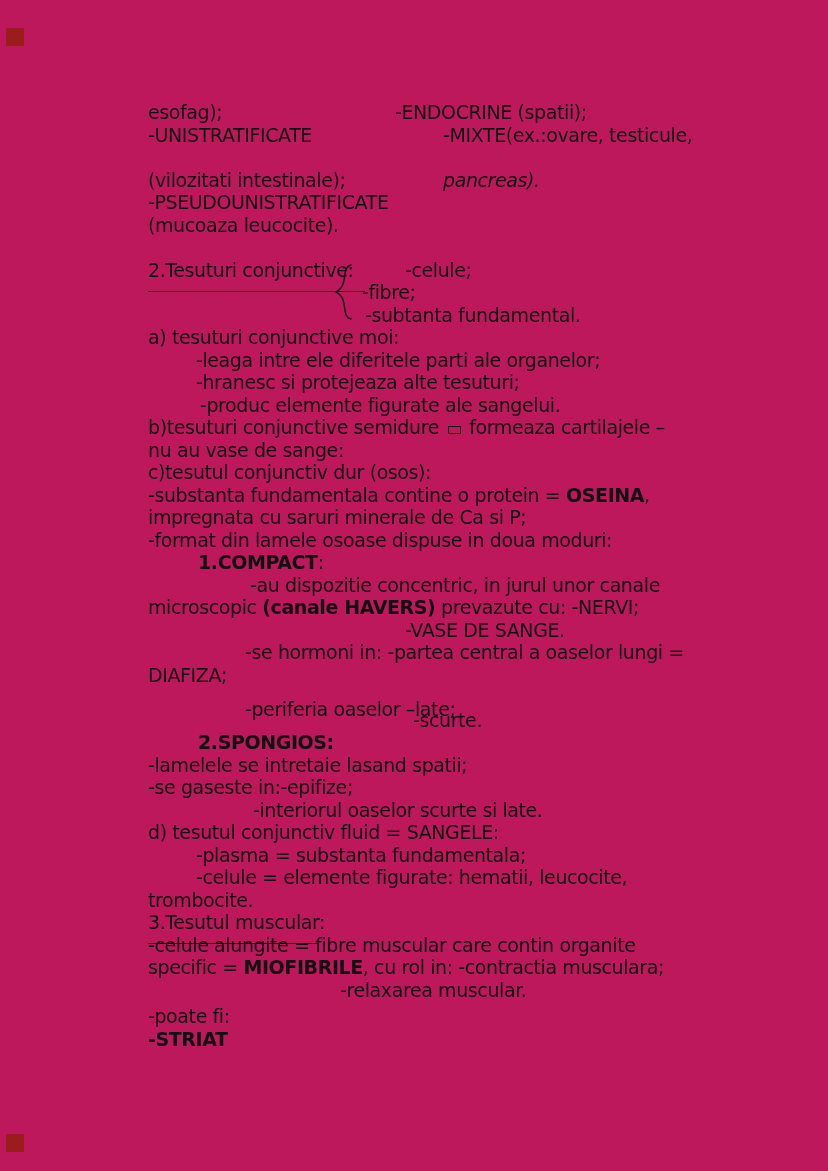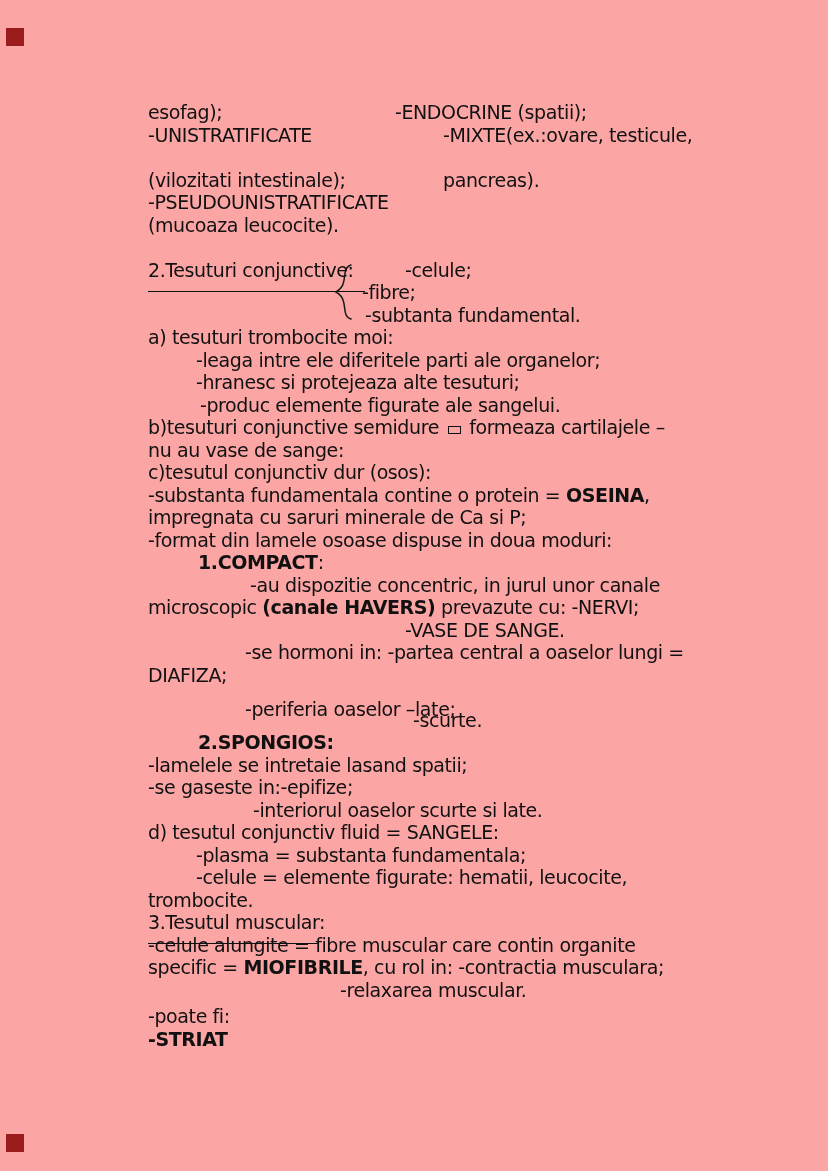--- a/index.html
+++ b/index.html
@@ -4,21 +4,21 @@
 <style>
   html,body{margin:0;padding:0;}
   body{
     width:828px;height:1171px;
     background:#ffffff;
     font-family:"DejaVu Sans","Liberation Sans",sans-serif;
     position:relative;
     overflow:hidden;
   }
   #page{
-    position:absolute;left:0;top:0;width:828px;height:1171px;background:#fca5a5;
+    position:absolute;left:0;top:0;width:828px;height:1171px;background:#be185d;
   }
   .line{
     position:absolute;
     white-space:pre;
     font-size:19px;
     line-height:22px;
     letter-spacing:-0.4px;
     color:#111111;
   }
   .seg-b{font-weight:bold;}
@@ -46,28 +46,28 @@
   <span class="red-marker" id="marker-bottom" style="left: 6px; top: 1134px; width: 18px; height: 18px; background: rgb(155, 28, 28);"></span>
   <svg id="brace" viewBox="0 0 22 58" aria-hidden="true" style="left: 332px; top: 263px; width: 22px; height: 58px;">
     <path d="M19,2 C11.5,4 13.5,13 11.5,19.5 C10.3,24.5 7.5,27 4,29 C7.5,31 10.3,33.5 11.5,38.5 C13.5,45 11.5,54 19,56" fill="none" stroke="#1a1a1a" stroke-width="1.5" stroke-linecap="round"></path>
   </svg>
   <div id="text-layer">
       <div class="line" style="left: 148px; top: 101px; color: rgb(17, 17, 17);"><span>esofag);</span></div>
       <div class="line" style="left: 395px; top: 101px; color: rgb(17, 17, 17);"><span>-ENDOCRINE (spatii);</span></div>
       <div class="line" style="left: 148px; top: 124px; color: rgb(17, 17, 17);"><span>-UNISTRATIFICATE</span></div>
       <div class="line" style="left: 443px; top: 124px; color: rgb(17, 17, 17);"><span>-MIXTE(ex.:ovare, testicule,</span></div>
       <div class="line" style="left: 148px; top: 169px; color: rgb(17, 17, 17);"><span>(vilozitati intestinale);</span></div>
-      <div class="line" style="left: 443px; top: 169px; color: rgb(17, 17, 17);"><span>pancreas).</span></div>
+      <div class="line" style="left: 443px; top: 169px; color: rgb(17, 17, 17); font-style: italic;"><span>pancreas).</span></div>
       <div class="line" style="left: 148px; top: 191px; color: rgb(17, 17, 17);"><span>-PSEUDOUNISTRATIFICATE</span></div>
       <div class="line" style="left: 148px; top: 214px; color: rgb(17, 17, 17);"><span>(mucoaza leucocite).</span></div>
       <div class="line" style="left: 148px; top: 259px; color: rgb(17, 17, 17);"><span class="seg-u">2.Tesuturi conjunctive:  </span></div>
       <div class="line" style="left: 405px; top: 259px; color: rgb(17, 17, 17);"><span>-celule;</span></div>
       <div class="line" style="left: 362px; top: 281px; color: rgb(17, 17, 17);"><span>-fibre;</span></div>
       <div class="line" style="left: 365px; top: 304px; color: rgb(17, 17, 17);"><span>-subtanta fundamental.</span></div>
-      <div class="line" style="left: 148px; top: 326px; color: rgb(17, 17, 17);"><span>a) tesuturi trombocite moi:</span></div>
+      <div class="line" style="left: 148px; top: 326px; color: rgb(17, 17, 17);"><span>a) tesuturi conjunctive moi:</span></div>
       <div class="line" style="left: 196px; top: 349px; color: rgb(17, 17, 17);"><span>-leaga intre ele diferitele parti ale organelor;</span></div>
       <div class="line" style="left: 196px; top: 371px; color: rgb(17, 17, 17);"><span>-hranesc si protejeaza alte tesuturi;</span></div>
       <div class="line" style="left: 200px; top: 394px; color: rgb(17, 17, 17);"><span>-produc elemente figurate ale sangelui.</span></div>
       <div class="line" style="left: 148px; top: 416px; color: rgb(17, 17, 17);"><span>b)tesuturi conjunctive semidure </span><span class="rect-glyph" style="width: 11px; height: 6px;"></span><span> formeaza cartilajele –</span></div>
       <div class="line" style="left: 148px; top: 439px; color: rgb(17, 17, 17);"><span>nu au vase de sange:</span></div>
       <div class="line" style="left: 148px; top: 461px; color: rgb(17, 17, 17);"><span>c)tesutul conjunctiv dur (osos):</span></div>
       <div class="line" style="left: 148px; top: 484px; color: rgb(17, 17, 17);"><span>-substanta fundamentala contine o protein = </span><span class="seg-b">OSEINA</span><span>,</span></div>
       <div class="line" style="left: 148px; top: 506px; color: rgb(17, 17, 17);"><span>impregnata cu saruri minerale de Ca si P;</span></div>
       <div class="line" style="left: 148px; top: 529px; color: rgb(17, 17, 17);"><span>-format din lamele osoase dispuse in doua moduri:</span></div>
       <div class="line" style="left: 198px; top: 551px; color: rgb(17, 17, 17);"><span class="seg-b">1.COMPACT</span><span>:</span></div>

